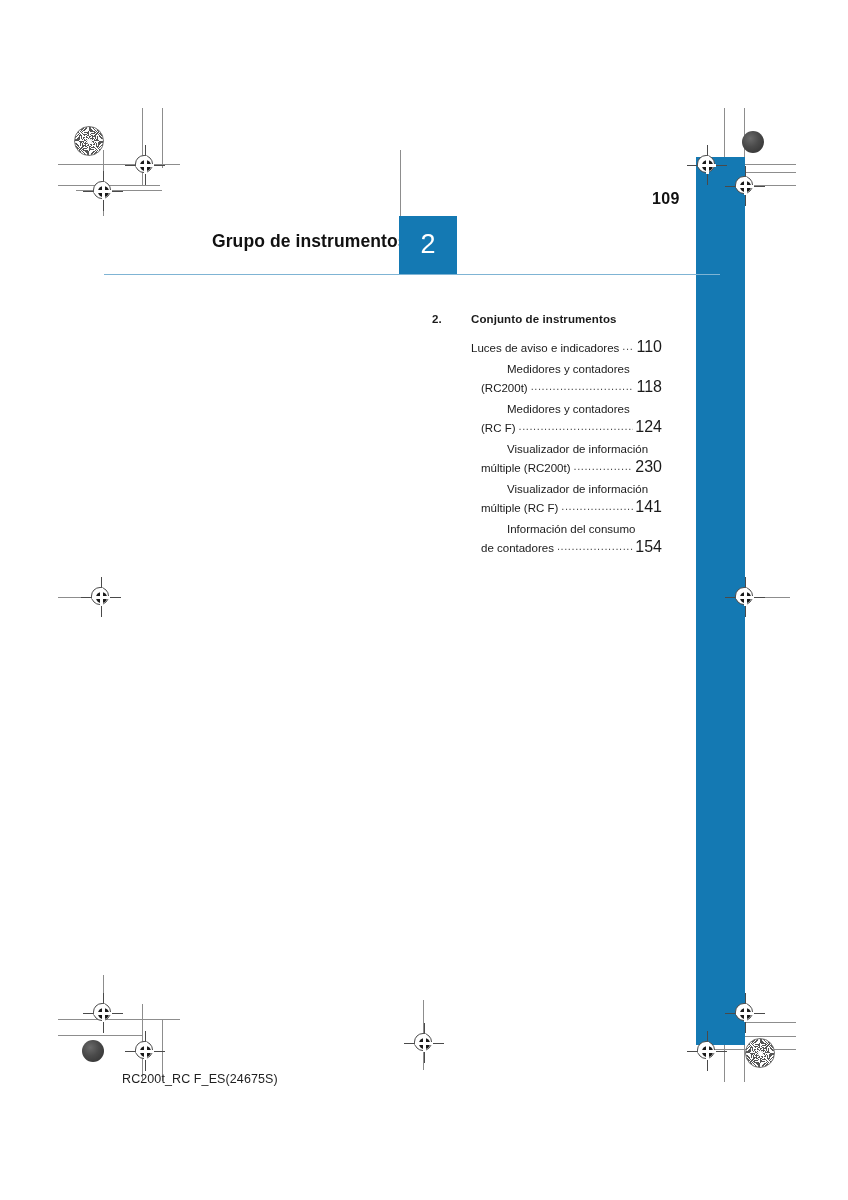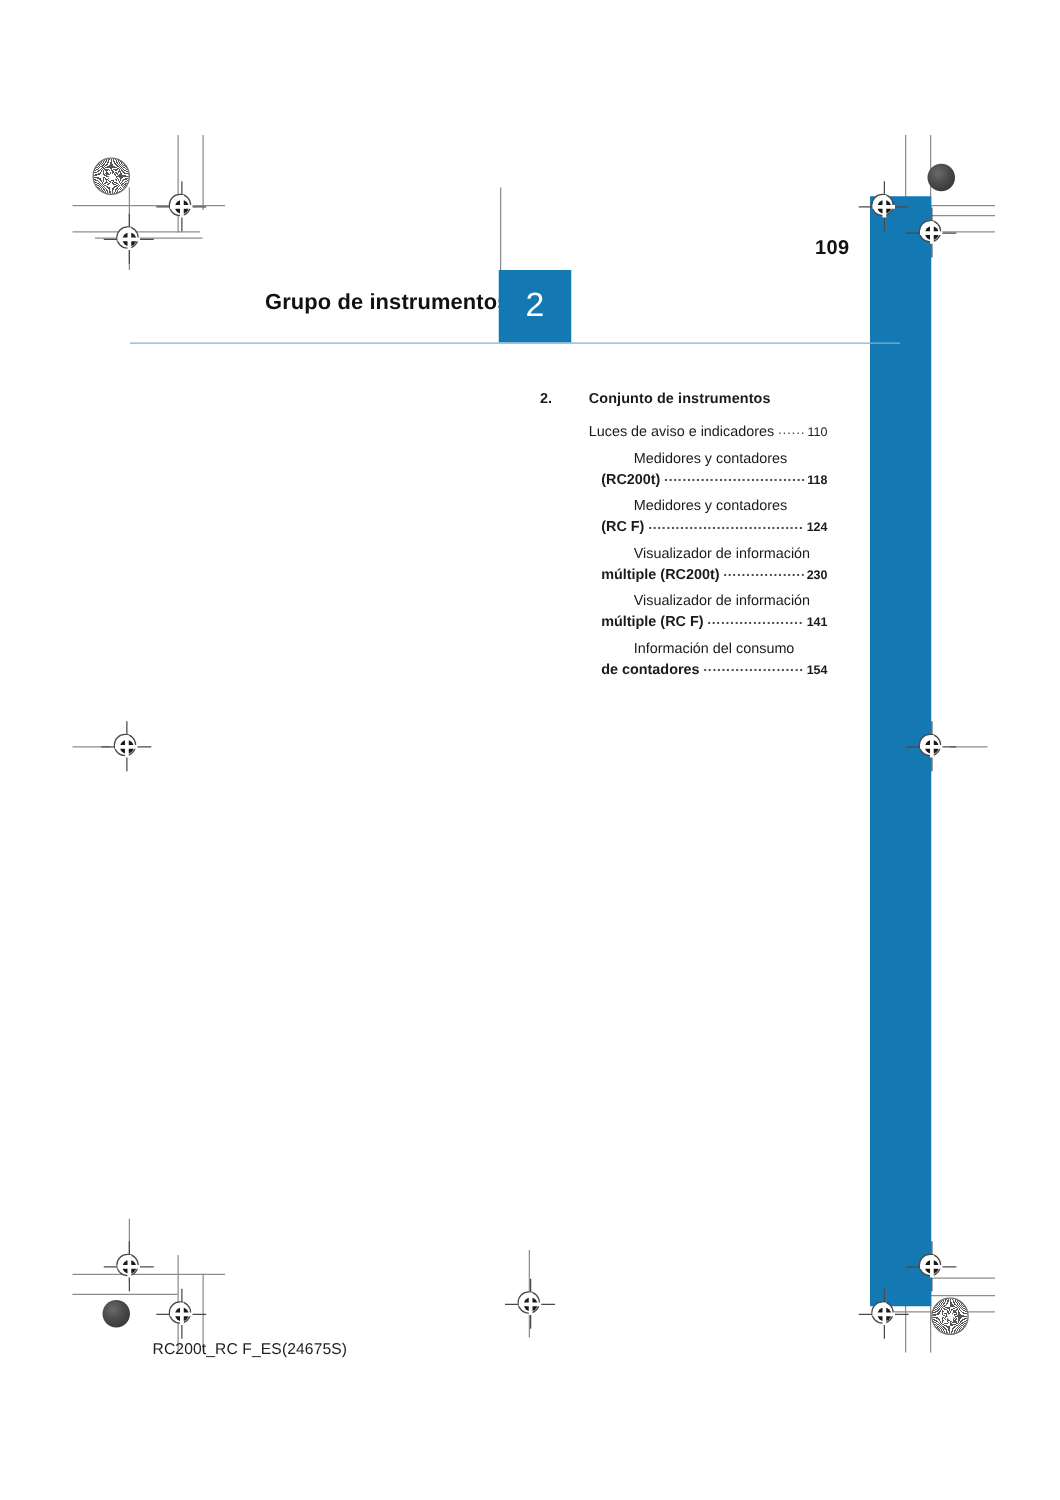--- a/index.html
+++ b/index.html
@@ -216,42 +216,41 @@
     font-size: 11.5px;
     line-height: 17px;
     margin-bottom: 4px;
     color: #1a1a1a;
   }
   .toc-line1 { display: block; margin-left: 36px; }
   .toc-line2 {
     display: flex;
     align-items: baseline;
     padding-left: 10px;
-    font-weight: bold;
   }
   .toc-single {
     display: flex;
     align-items: baseline;
   }
   .toc-text { white-space: nowrap; }
   .leader {
     flex: 1 1 auto;
     min-width: 6px;
     margin: 0 2px 0 3px;
     position: relative;
     top: -2px;
     overflow: hidden;
     white-space: nowrap;
     color: #4a4a4a;
     font-size: 11px;
     letter-spacing: 0.6px;
   }
   .toc-page {
     white-space: nowrap;
-    font-size: 10px;
+    font-size: 16px;
   }
 
   
   .footer-code {
     position: absolute;
     left: 122px;
     top: 1072px;
     font-size: 12.5px;
     color: #1f1f1f;
     letter-spacing: 0.1px;

